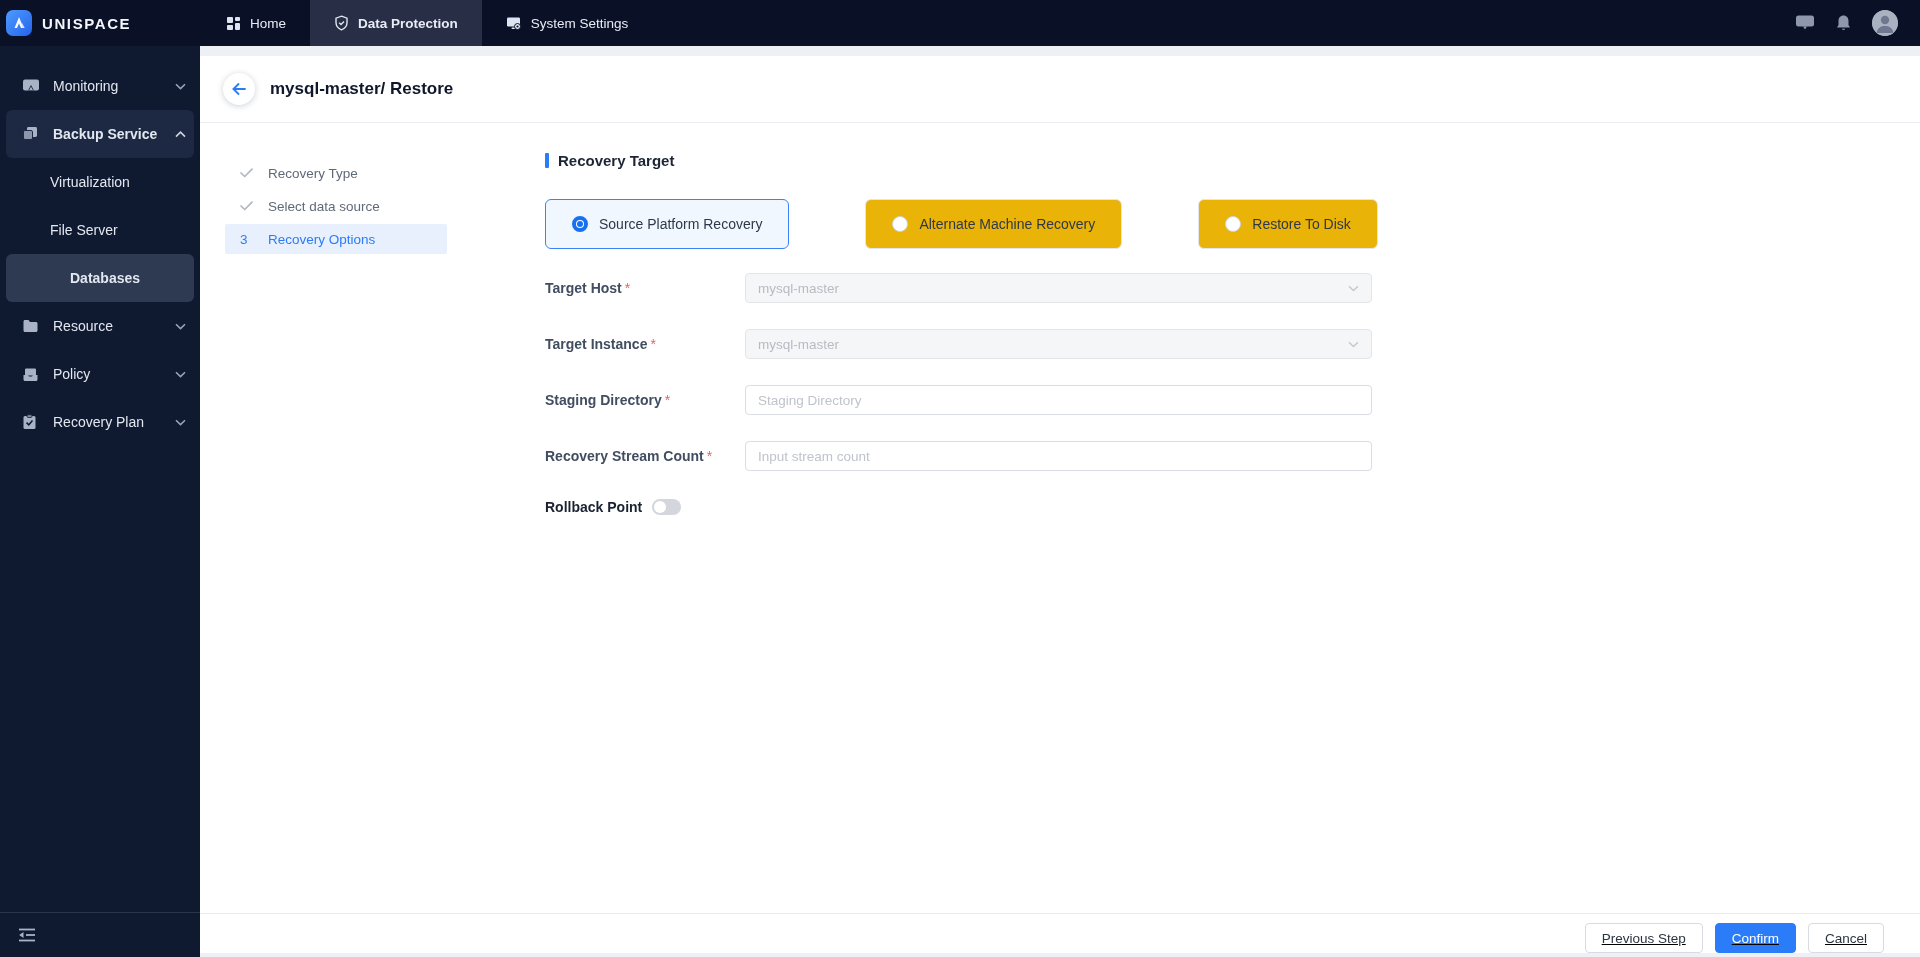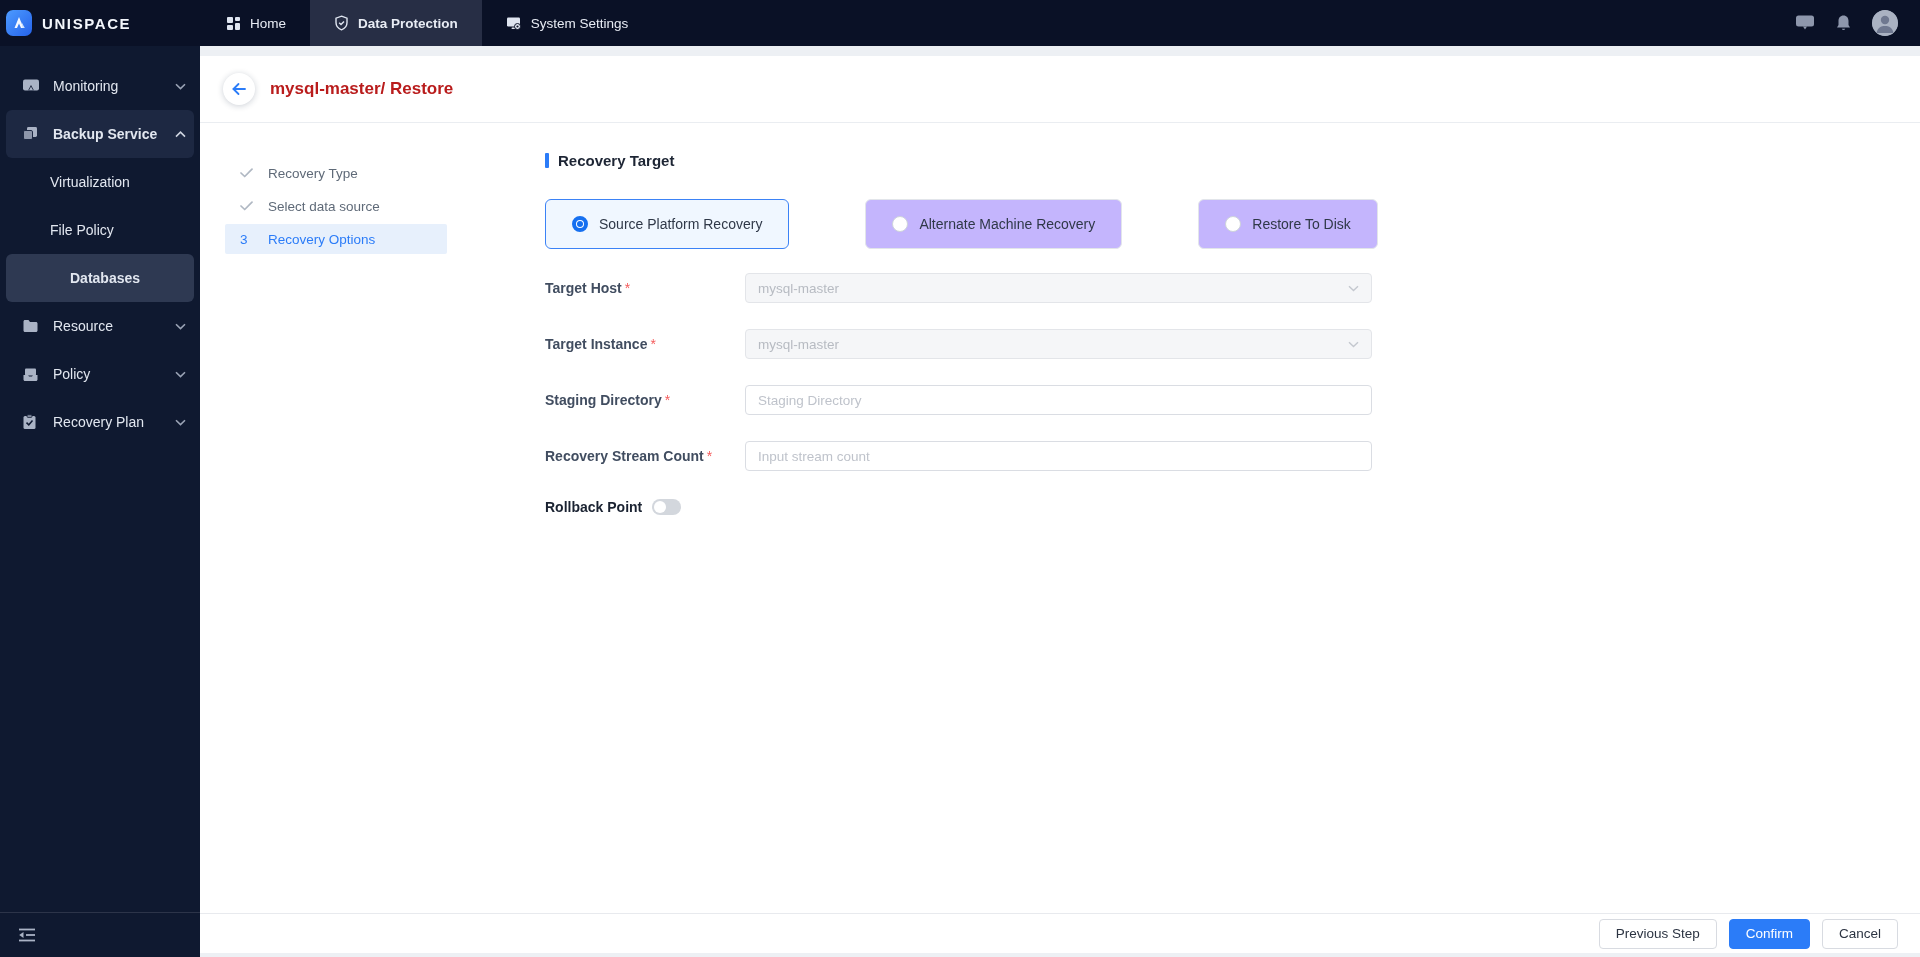--- a/index.html
+++ b/index.html
@@ -41,41 +41,41 @@
   .side-footer { height:45px; flex:none; border-top:1px solid rgba(255,255,255,.12);
     display:flex; align-items:center; padding-left:18px; }
 
   
   .content { flex:1; display:flex; flex-direction:column; padding:10px 0 4px 0; background:#edf0f4; min-width:0; }
   .card { background:#fff; flex:1; display:flex; flex-direction:column; min-height:0; }
 
   .page-header { height:67px; flex:none; border-bottom:1px solid #eaedf1; display:flex; align-items:center; padding-left:23px; }
   .back-btn { width:32px; height:32px; border-radius:50%; border:none; background:#fff; cursor:pointer;
     box-shadow:0 1px 6px rgba(25,40,70,.22); display:flex; align-items:center; justify-content:center; color:#2b7cf8; }
-  .page-title { margin-left:15px; font-size:17px; font-weight:700; color:#b91c1c; }
+  .page-title { margin-left:15px; font-size:17px; font-weight:700; color:#0f172a; }
 
   .page-body { flex:1; display:flex; padding:28px 0 0 25px; min-height:0; overflow:hidden; }
 
   
   .steps { width:320px; flex:none; padding-top:7px; }
   .step { width:222px; height:30px; margin-bottom:3px; display:flex; align-items:center;
     padding-left:15px; font-size:13.5px; cursor:pointer; border-radius:2px; }
   .step .s-ic { width:15px; margin-right:13px; display:flex; color:#b0b8c3; }
   .step.done { color:#5f6a78; }
   .step.current { background:#e7f0fc; color:#2b7cf8; }
   .step .s-num { width:15px; margin-right:13px; text-align:left; font-size:13.5px; }
 
   
   .form-area { flex:1; min-width:0; }
   .section-title { display:flex; align-items:center; gap:9px; height:19px; margin-bottom:29px; }
   .title-bar { width:4px; height:15px; border-radius:1px; background:#2b7cf8; }
   .section-title span { font-size:15px; font-weight:700; color:#1d2534; }
 
   .option-cards { display:flex; gap:76px; margin-bottom:24px; }
-  .option-card { height:50px; border:1px solid #e2e5ea; border-radius:6px; background:#c4b5fd;
+  .option-card { height:50px; border:1px solid #e2e5ea; border-radius:6px; background:#eab308;
     display:flex; align-items:center; gap:11px; padding:0 26px; font-size:14px; color:#2f3848; cursor:pointer; }
   .option-card.selected { border-color:#3b82f6; background:#f0f7ff; }
   .radio { width:16px; height:16px; border-radius:50%; border:1px solid #cdd3db; background:#fff; position:relative; flex:none; }
   .radio.on { border:4px solid #1670f0; }
   .radio.on::after { content:""; position:absolute; left:50%; top:50%; width:6px; height:6px;
     margin:-3px 0 0 -3px; border-radius:50%; background:#1670f0; }
 
   .form-row { display:flex; align-items:center; height:30px; margin-bottom:26px; }
   .field-label { width:200px; flex:none; font-size:14px; font-weight:600; color:#414d60; }
   .req { color:#f45b5b; margin-left:3px; font-weight:400; }
@@ -86,21 +86,21 @@
     padding:0 12px; font-size:13.5px; color:#333; font-family:"Liberation Sans", sans-serif; }
   .text-input::placeholder { color:#bfc3cb; }
 
   .toggle-row { display:flex; align-items:center; height:20px; margin-top:0; }
   .toggle-label { font-size:14px; font-weight:700; color:#1a2231; }
   .toggle { width:29px; height:16px; border-radius:9px; background:#d3d7dd; border:none; margin-left:10px;
     position:relative; cursor:pointer; }
   .toggle .knob { position:absolute; left:2px; top:2px; width:12px; height:12px; border-radius:50%; background:#fff; }
 
   .page-footer { height:40px; flex:none; border-top:1px solid #e8eaee; background:#fff;
-    display:flex; align-items:center; justify-content:flex-end; gap:12px; padding-right:22px; }
+    display:flex; align-items:flex-end; justify-content:flex-end; gap:12px; padding-right:36px;text-decoration:underline; }
   .btn { height:30px; padding:0 16px; border-radius:4px; border:1px solid #d8dbe1; background:#fff;
     font-size:13.5px; color:#2c3442; cursor:pointer; font-family:"Liberation Sans", sans-serif; }
   .btn.primary { background:#2b7cf8; border-color:#2b7cf8; color:#fff; }
 </style>
 </head>
 <body>
 
 <div class="app">
 
   <header class="navbar">
@@ -195,21 +195,21 @@
           <span class="chev">
             <svg width="11" height="7" viewBox="0 0 11 7" fill="none" stroke="#cfd5e0" stroke-width="1.6">
                 <polyline points="1,5.6 5.5,1.2 10,5.6"></polyline>
               </svg>
           </span>
         </div>
         <div class="sub-item">
           <span>Virtualization</span>
         </div>
         <div class="sub-item">
-          <span>File Policy</span>
+          <span>File Server</span>
         </div>
         <div class="sub-item selected">
           <span>Databases</span>
         </div>
         <div class="side-item">
           <span class="icn">
             <svg width="17" height="14" viewBox="0 0 17 14" fill="#aab3c5">
                 <path d="M1.5 2.5 C1.5 1.7 2.2 1 3 1 H6.5 L8 3 H14 C14.8 3 15.5 3.7 15.5 4.5 V11.5 C15.5 12.3 14.8 13 14 13 H3 C2.2 13 1.5 12.3 1.5 11.5 Z"></path>
               </svg>
           </span>

